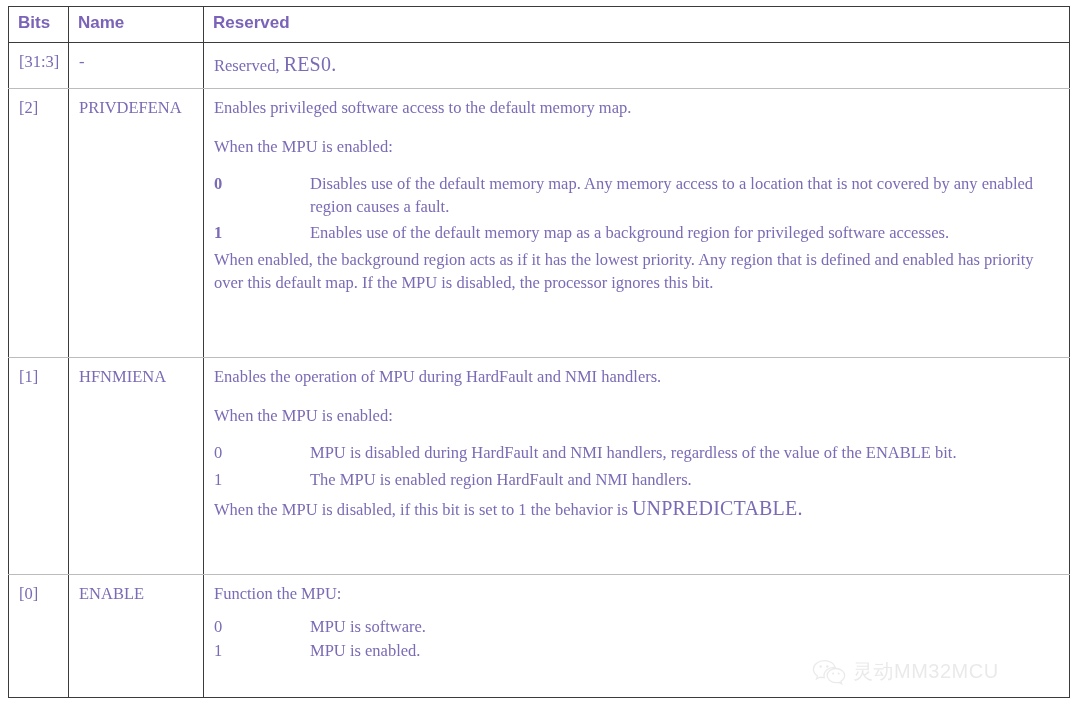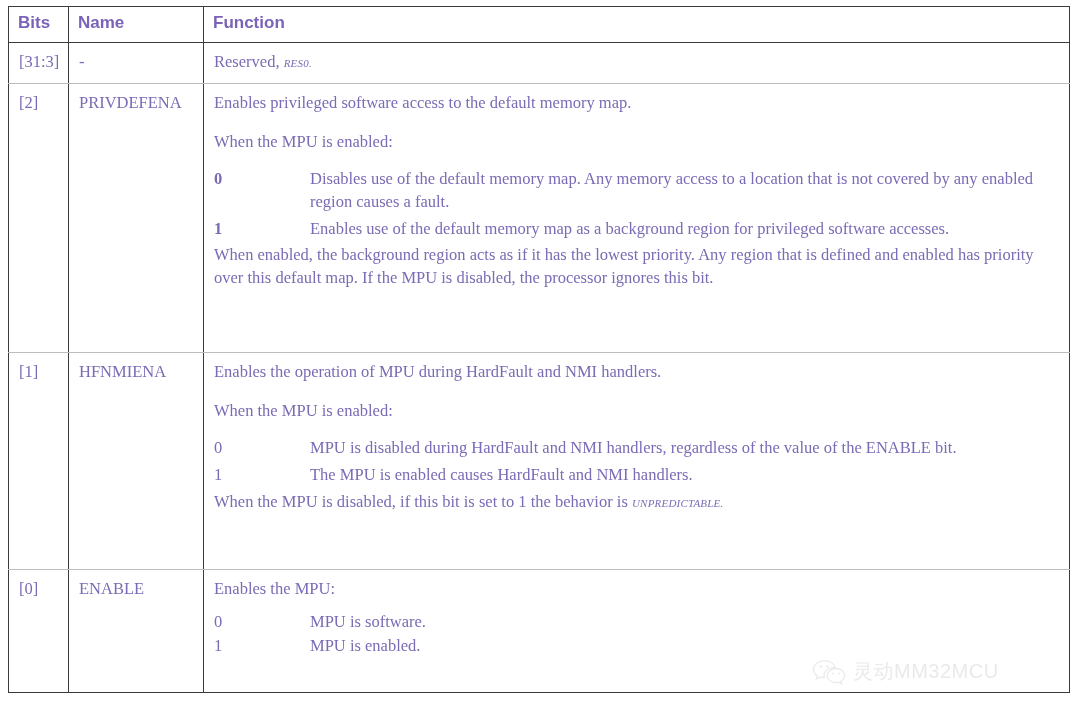--- a/index.html
+++ b/index.html
@@ -81,23 +81,22 @@
 
   
   .para {
     margin: 0 0 0 0;
     padding: 0;
   }
   .para + .para { margin-top: 16px; }
 
   .smallcaps {
     font-variant: small-caps;
-    font-size: 11px;
+    font-size: 20px;
     letter-spacing: 0.2px;
-    font-style: italic;
   }
 
   
   .bitlist {
     margin: 14px 0 0 0;
     padding: 0;
     list-style: none;
   }
   .bitlist + .para { margin-top: 4px; }
 
@@ -154,21 +153,21 @@
     <colgroup>
       <col class="c-bits">
       <col class="c-name">
       <col class="c-func">
     </colgroup>
 
     <thead>
       <tr>
         <th>Bits</th>
         <th>Name</th>
-        <th>Function</th>
+        <th>Reserved</th>
       </tr>
     </thead>
 
     <tbody>
 
       <tr class="row-reserved">
         <td class="cell-bits">[31:3]</td>
         <td class="cell-name">-</td>
         <td class="cell-func">
           <p class="para"><span>Reserved, </span><span class="smallcaps">RES0.</span></p>
@@ -201,32 +200,32 @@
         <td class="cell-func">
           <p class="para">Enables the operation of MPU during HardFault and NMI handlers.</p>
           <p class="para">When the MPU is enabled:</p>
           <ul class="bitlist">
             <li class="bitrow">
               <span class="bit-key">0</span>
               <span class="bit-val">MPU is disabled during HardFault and NMI handlers, regardless of the value of the ENABLE bit.</span>
             </li>
             <li class="bitrow">
               <span class="bit-key">1</span>
-              <span class="bit-val">The MPU is enabled causes HardFault and NMI handlers.</span>
+              <span class="bit-val">The MPU is enabled region HardFault and NMI handlers.</span>
             </li>
           </ul>
           <p class="para"><span>When the MPU is disabled, if this bit is set to 1 the behavior is </span><span class="smallcaps">UNPREDICTABLE.</span></p>
         </td>
       </tr>
 
       <tr class="row-enable">
         <td class="cell-bits">[0]</td>
         <td class="cell-name">ENABLE</td>
         <td class="cell-func">
-          <p class="para">Enables the MPU:</p>
+          <p class="para">Function the MPU:</p>
           <ul class="bitlist tight">
             <li class="bitrow">
               <span class="bit-key">0</span>
               <span class="bit-val">MPU is software.</span>
             </li>
             <li class="bitrow">
               <span class="bit-key">1</span>
               <span class="bit-val">MPU is enabled.</span>
             </li>
           </ul>

